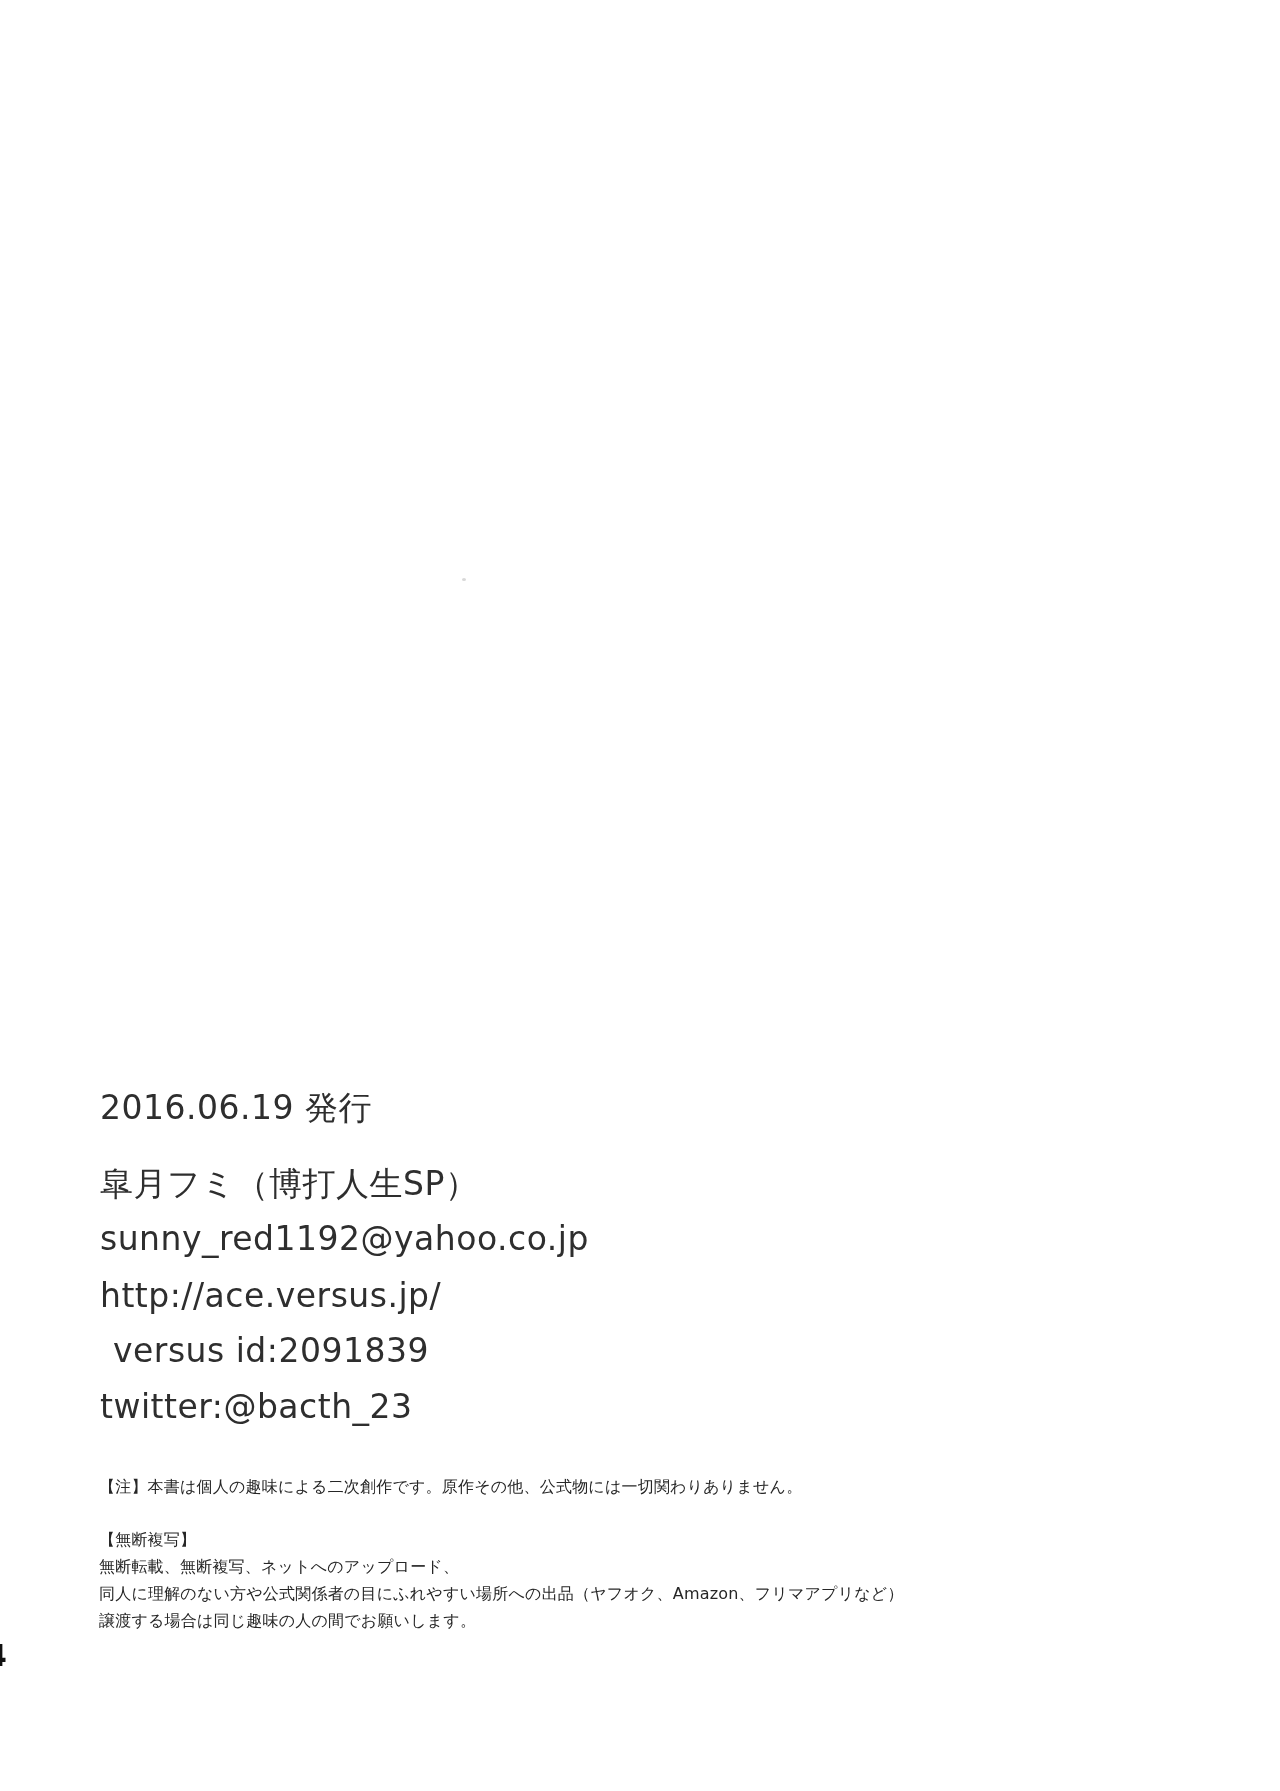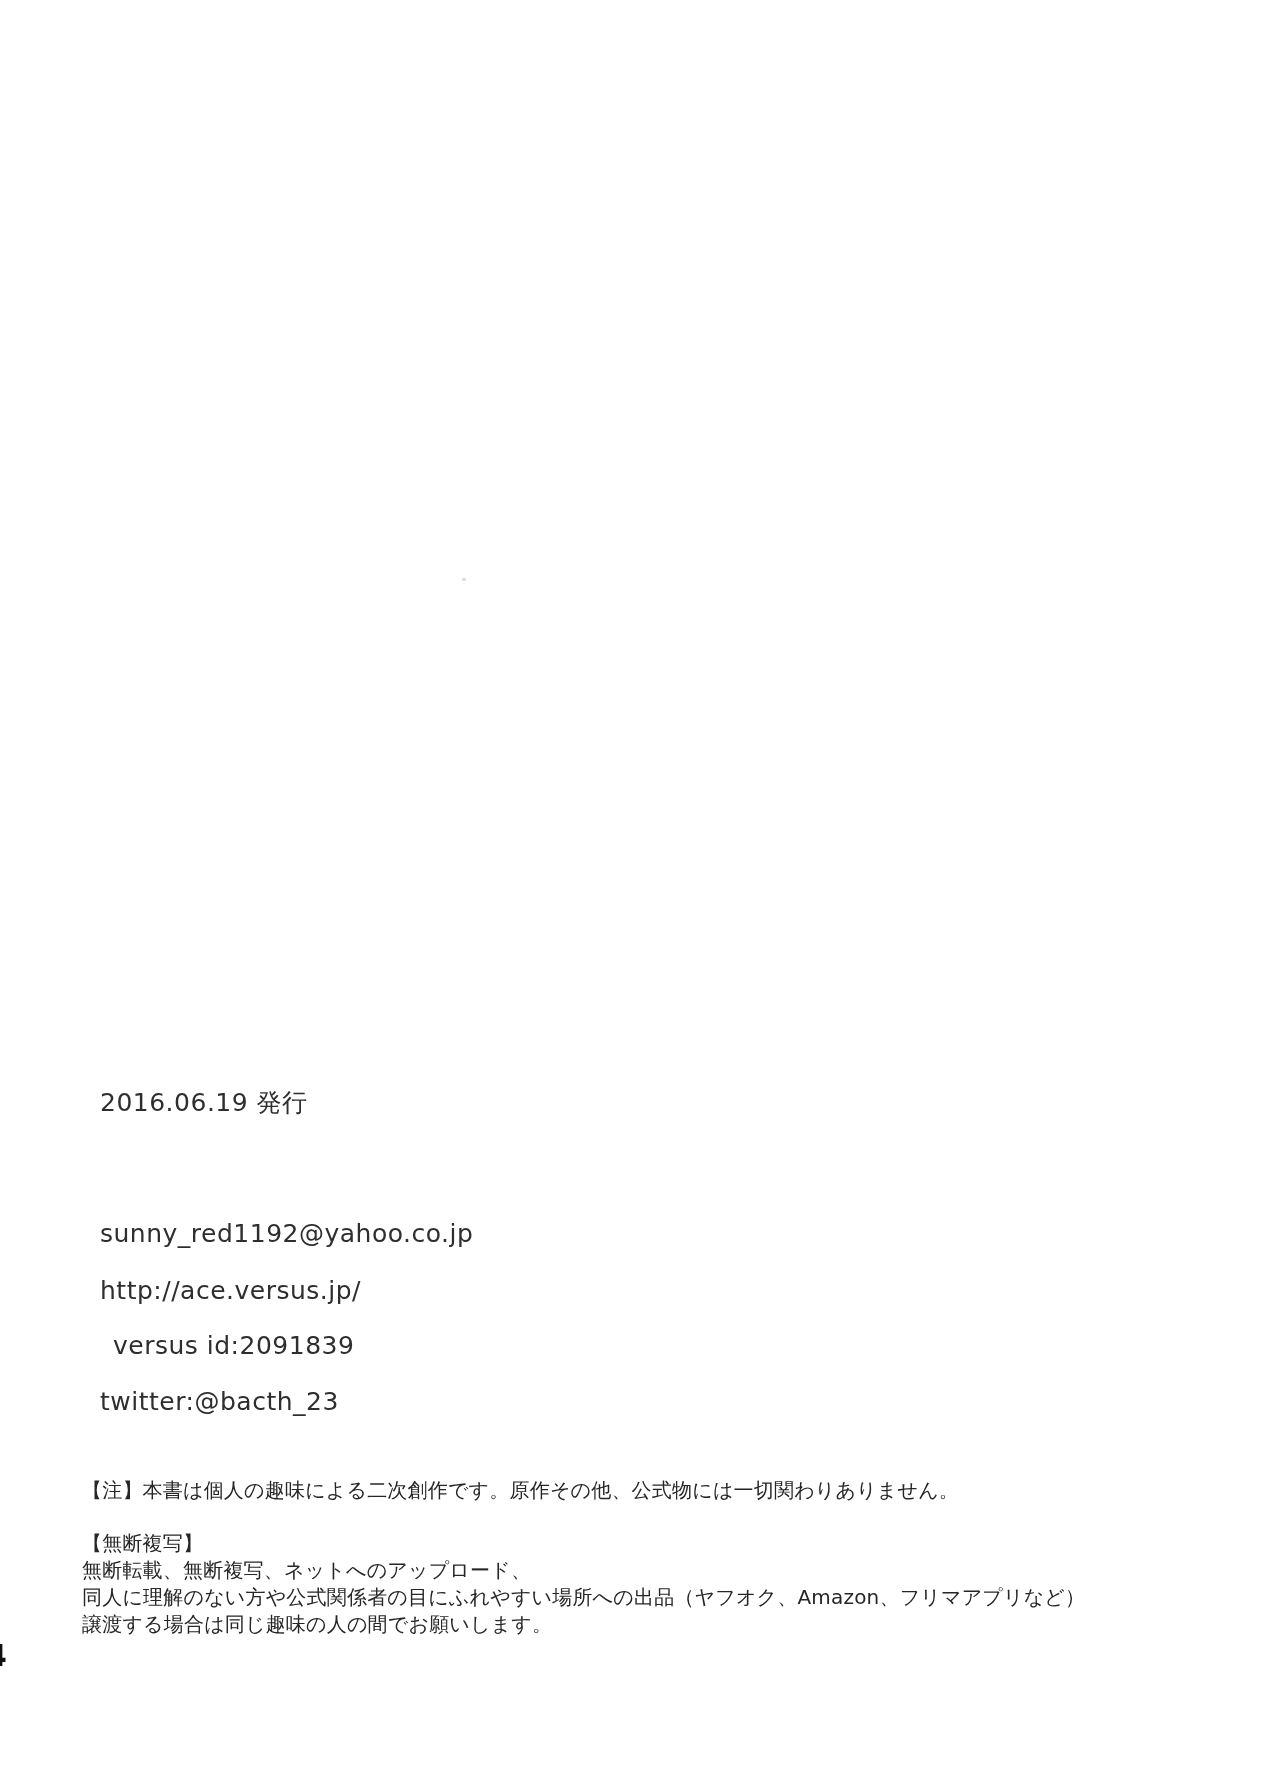--- a/index.html
+++ b/index.html
@@ -20,27 +20,27 @@
     inset: 0;
     background: #ffffff;
   }
   .line {
     position: absolute;
     white-space: nowrap;
     letter-spacing: 0.5px;
   }
   .colophon-line {
     left: 100px;
-    font-size: 25px;
+    font-size: 33px;
     font-weight: 400;
     color: #2e2e2e;
   }
   .notes-line {
-    left: 82px;
-    font-size: 20px;
+    left: 99px;
+    font-size: 16px;
     font-weight: 500;
     color: #262626;
     letter-spacing: 0.2px;
   }
   .speck {
     position: absolute;
     left: 462px;
     top: 578px;
     width: 4px;
     height: 3px;
@@ -58,20 +58,21 @@
 </style>
 </head>
 <body>
 
 <div class="page">
 
   <div class="speck"></div>
 
   <div class="line colophon-line" style="top: 1086px;">2016.06.19  発行</div>
 
+  <div class="line colophon-line" style="top: 1162px;">皐月フミ（博打人生SP）</div>
 
   <div class="line colophon-line" style="top: 1219px;">sunny_red1192@yahoo.co.jp</div>
 
   <div class="line colophon-line" style="top: 1276px;">http://ace.versus.jp/</div>
 
   <div class="line colophon-line" style="top: 1331px; left: 113px;">versus  id:2091839</div>
 
   <div class="line colophon-line" style="top: 1387px;">twitter:@bacth_23</div>
 
   <div class="line notes-line" style="top: 1477px;">【注】本書は個人の趣味による二次創作です。原作その他、公式物には一切関わりありません。</div>

